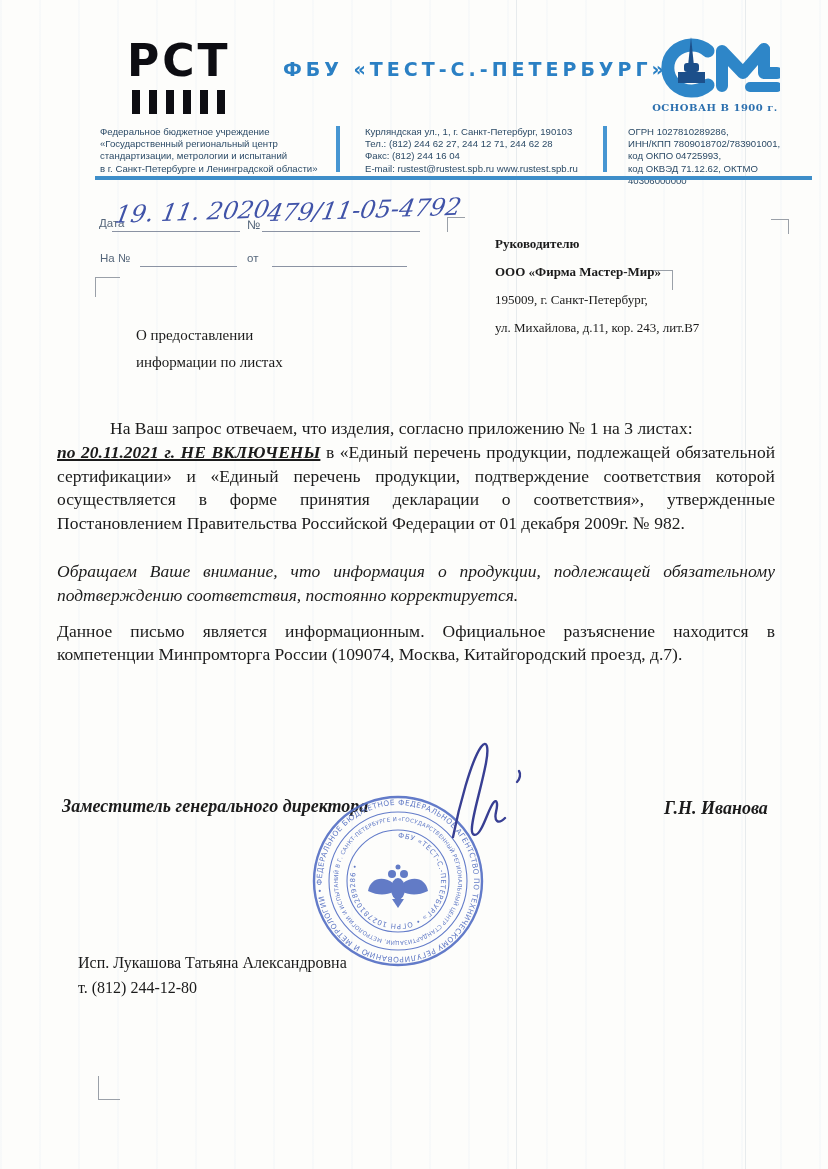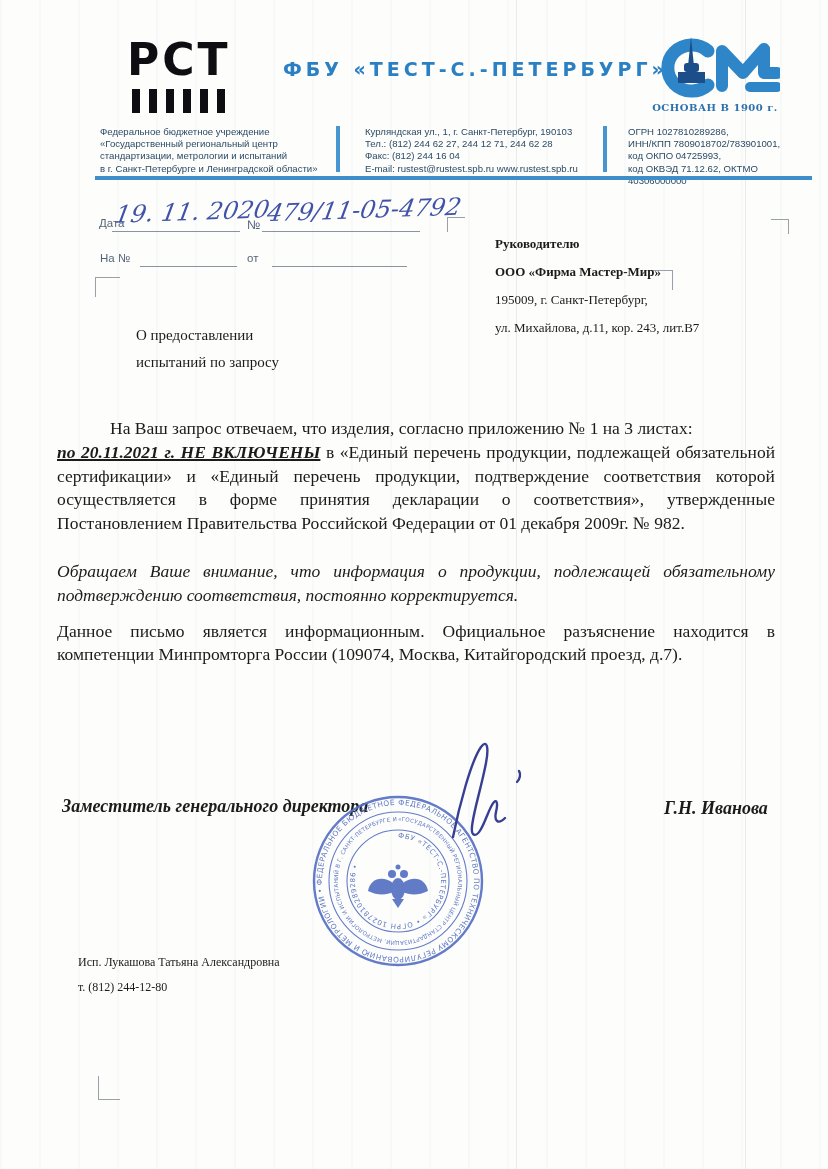--- a/index.html
+++ b/index.html
@@ -7,21 +7,21 @@
     position:relative;width:828px;height:1169px;margin:0 auto;
     background:#fdfdfb;overflow:hidden;
     font-family:"Liberation Sans",sans-serif;color:#1b1b1b;
   }
   .paper::before{
     content:"";position:absolute;inset:0;pointer-events:none;
     background:repeating-linear-gradient(90deg,rgba(200,216,236,0.10) 0 2px,transparent 2px 39px);
   }
   .fold{position:absolute;top:0;bottom:0;width:1px;background:rgba(120,140,165,0.16);}
   
-  .rst-logo{position:absolute;left:112px;top:36px;display:flex;align-items:flex-start;height:78px;}
+  .rst-logo{position:absolute;left:112px;top:36px;display:flex;align-items:center;height:78px;}
   .rst-bar{width:8px;background:#0d0d12;}
   .rst-mid{display:flex;flex-direction:column;align-items:center;margin:0 7px;}
   .rst-letters{font-family:"DejaVu Sans",sans-serif;font-weight:800;font-size:44px;line-height:48px;letter-spacing:3px;color:#0d0d12;}
   .rst-ticks{display:flex;gap:9px;margin-top:5px;}
   .rst-tick{width:8px;height:24px;background:#0d0d12;}
   .org-title{
     position:absolute;left:283px;top:58px;width:370px;
     font-family:"DejaVu Sans",sans-serif;font-weight:800;font-size:19px;
     letter-spacing:4px;color:#2b80c4;white-space:nowrap;
   }
@@ -56,21 +56,21 @@
   .recipient .b{font-weight:700;}
   .subject{position:absolute;left:136px;top:322px;font-size:15px;line-height:27px;}
   .body-text{position:absolute;left:57px;top:417px;width:718px;font-size:17.5px;line-height:23.8px;text-align:justify;}
   .body-text p{margin:0;}
   .p1{text-indent:53px;margin-bottom:24px !important;}
   .p2{font-weight:700;margin-bottom:15px !important;}
   .p3{font-style:italic;margin-bottom:12px !important;}
   .emph{font-weight:700;font-style:italic;text-decoration:underline;text-decoration-thickness:2px;}
   .sig-title{position:absolute;left:62px;top:796px;font-size:18px;font-weight:700;font-style:italic;}
   .sig-name{position:absolute;left:664px;top:798px;font-size:18px;font-weight:700;font-style:italic;}
-  .footer{position:absolute;left:78px;top:950px;font-size:12px;line-height:25px;}
+  .footer{position:absolute;left:78px;top:950px;font-size:16px;line-height:25px;}
   
   .stamp{position:absolute;left:312px;top:795px;opacity:0.92;}
   .signature{position:absolute;left:445px;top:733px;}
 </style>
 </head>
 <body>
 
 <div class="paper">
 
   <div class="fold" style="left:516px;"></div>
@@ -148,21 +148,21 @@
 
   <div class="recipient serif">
     <div class="b">Руководителю</div>
     <div class="b">ООО «Фирма Мастер-Мир»</div>
     <div>195009, г. Санкт-Петербург,</div>
     <div>ул. Михайлова, д.11, кор. 243, лит.В7</div>
   </div>
 
   <div class="subject serif">
     <div>О предоставлении</div>
-    <div>испытаний по запросу</div>
+    <div>информации по листах</div>
   </div>
 
   <div class="body-text serif">
     <p class="p1"><span>На Ваш запрос отвечаем, что изделия, согласно приложению № 1 на 3 листах:</span><br>
       <span class="emph">по 20.11.2021 г. НЕ ВКЛЮЧЕНЫ</span><span> в «Единый перечень продукции, подлежащей обязательной сертификации» и «Единый перечень продукции, подтверждение соответствия которой осуществляется в форме принятия декларации о соответствия», утвержденные Постановлением Правительства Российской Федерации от 01 декабря 2009г. № 982.</span>
     </p>
     <p class="p3">Обращаем Ваше внимание, что информация о продукции, подлежащей обязательному подтверждению соответствия, постоянно корректируется.</p>
     <p class="p4">Данное письмо является информационным. Официальное разъяснение находится в компетенции Минпромторга России (109074, Москва, Китайгородский проезд, д.7).</p>
   </div>
 

